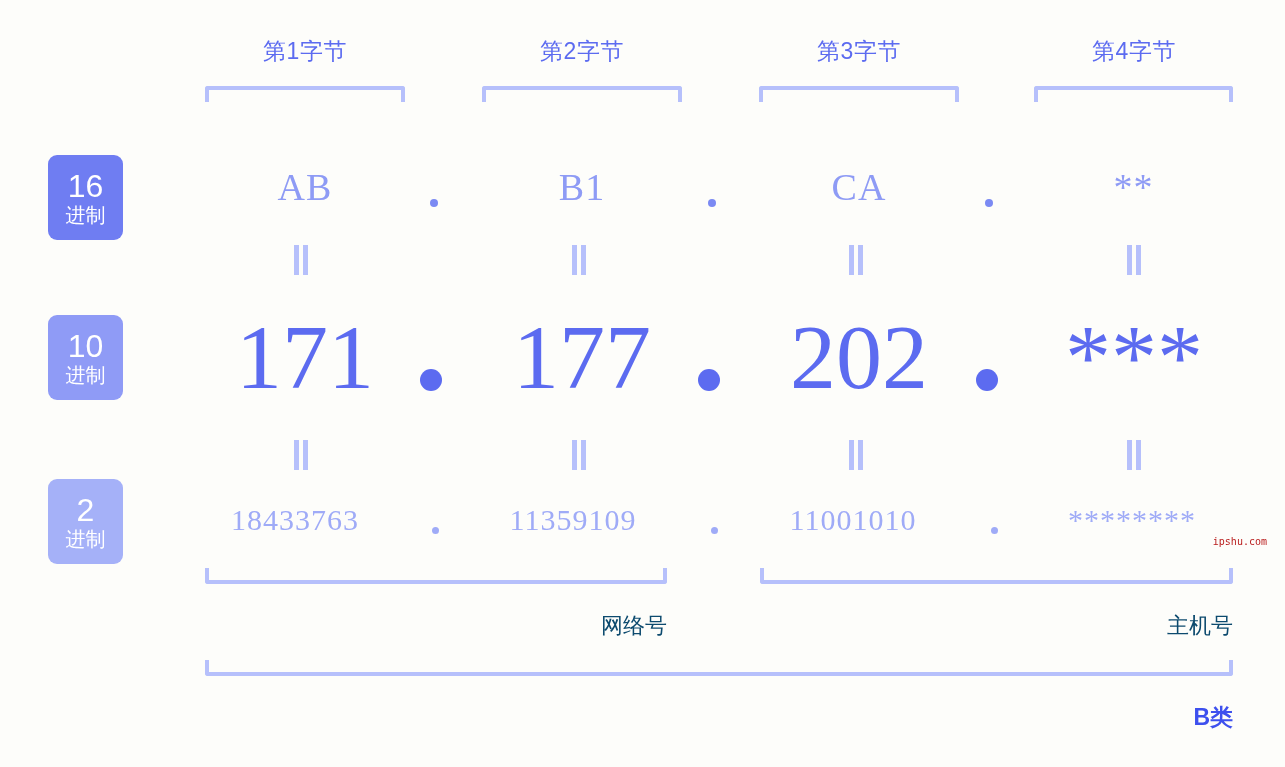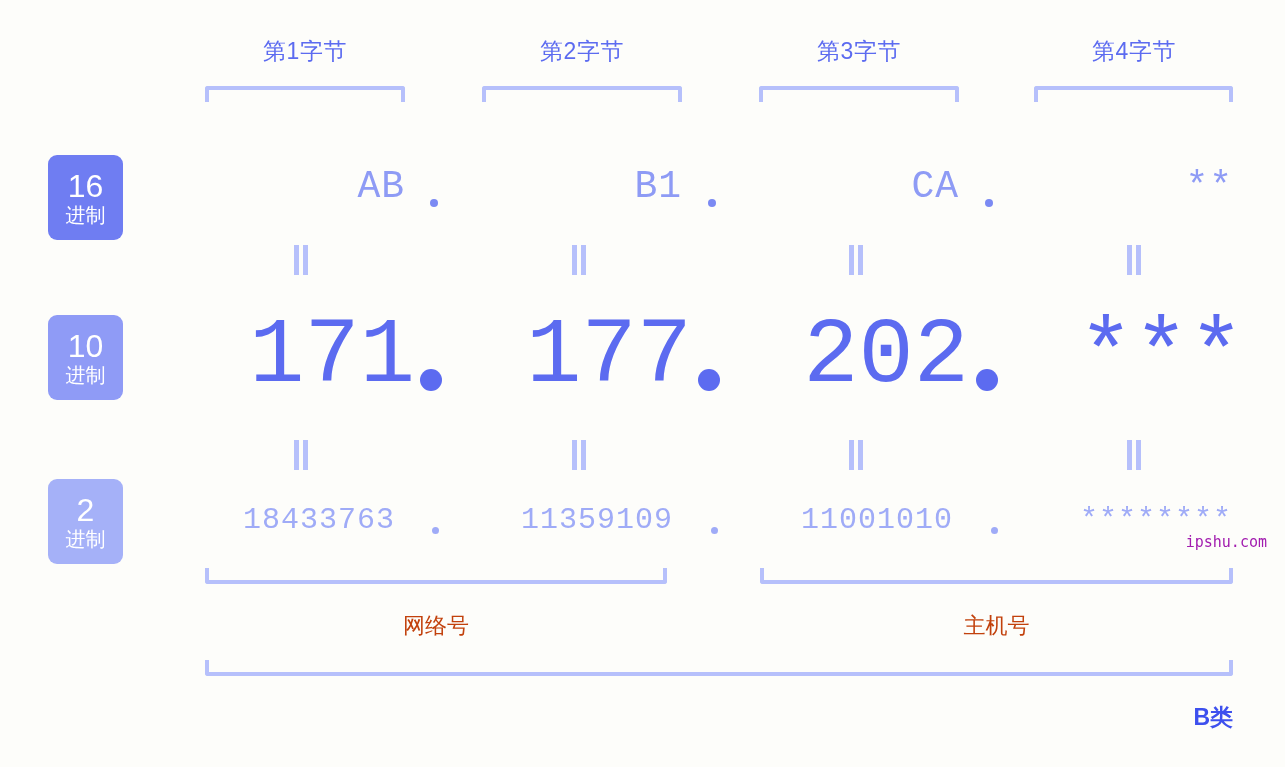--- a/index.html
+++ b/index.html
@@ -70,23 +70,23 @@
   }
   .badge .suffix {
     font-size: 20px;
     line-height: 24px;
     font-weight: 400;
   }
 
   
   .cell {
     position: absolute;
-    text-align: right;
-    white-space: nowrap;
-    font-family: Liberation Mono, monospace;
+    text-align: center;
+    white-space: nowrap;
+    font-family: Liberation Serif, serif;
   }
 
   .row-hex .cell {
     font-size: 38px;
     line-height: 46px;
     color: #8e9bf5;
     letter-spacing: 1px;
   }
   .row-dec .cell {
     font-size: 92px;
@@ -126,42 +126,42 @@
     display: block;
   }
   .eq i:first-child { left: 0; }
   .eq i:last-child  { left: 9px; }
 
   
   .section-label {
     position: absolute;
     font-size: 22px;
     line-height: 28px;
-    color: #c2410c;
-    text-align: center;
+    color: #0c4a6e;
+    text-align: right;
     white-space: nowrap;
   }
 
   .class-label {
     position: absolute;
     font-size: 23px;
     line-height: 30px;
     color: #3d50ee;
     text-align: right;
     white-space: nowrap;
     font-weight: 700;
   }
 
   .watermark {
     position: absolute;
     right: 18px;
     bottom: 32px;
-    font-size: 15px;
+    font-size: 10px;
     line-height: 18px;
-    color: #a21caf;
+    color: #b91c1c;
     font-family: "DejaVu Sans Mono", "Liberation Mono", monospace;
     letter-spacing: 0px;
   }
 </style>
 </head>
 <body style="background: rgb(253, 253, 250);">
 
 <div id="stage">
 
   <div class="byte-label" style="left:205px; width:200px;">第1字节</div>

